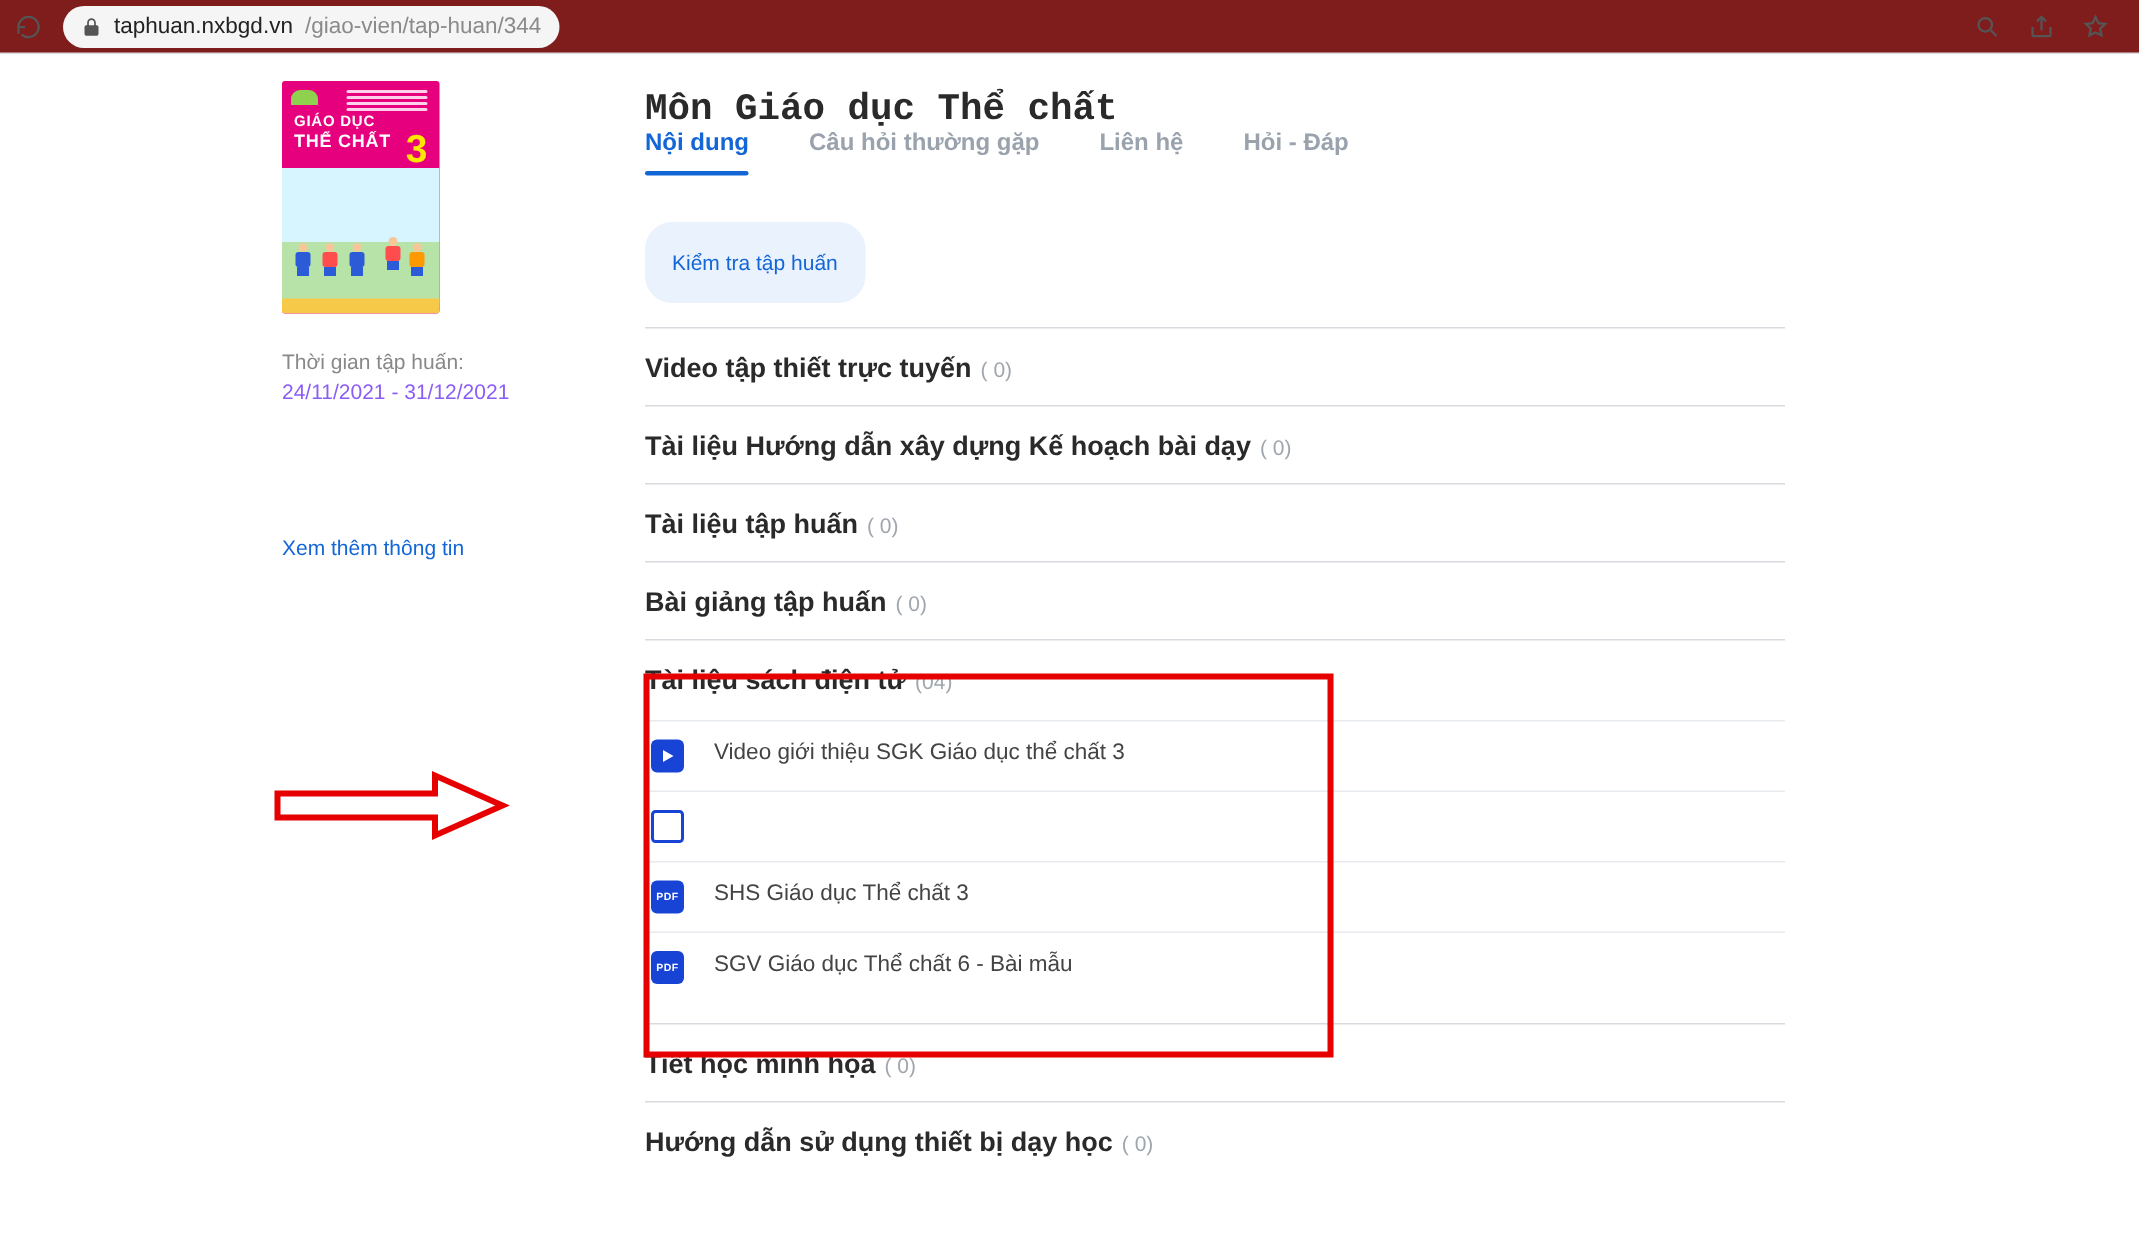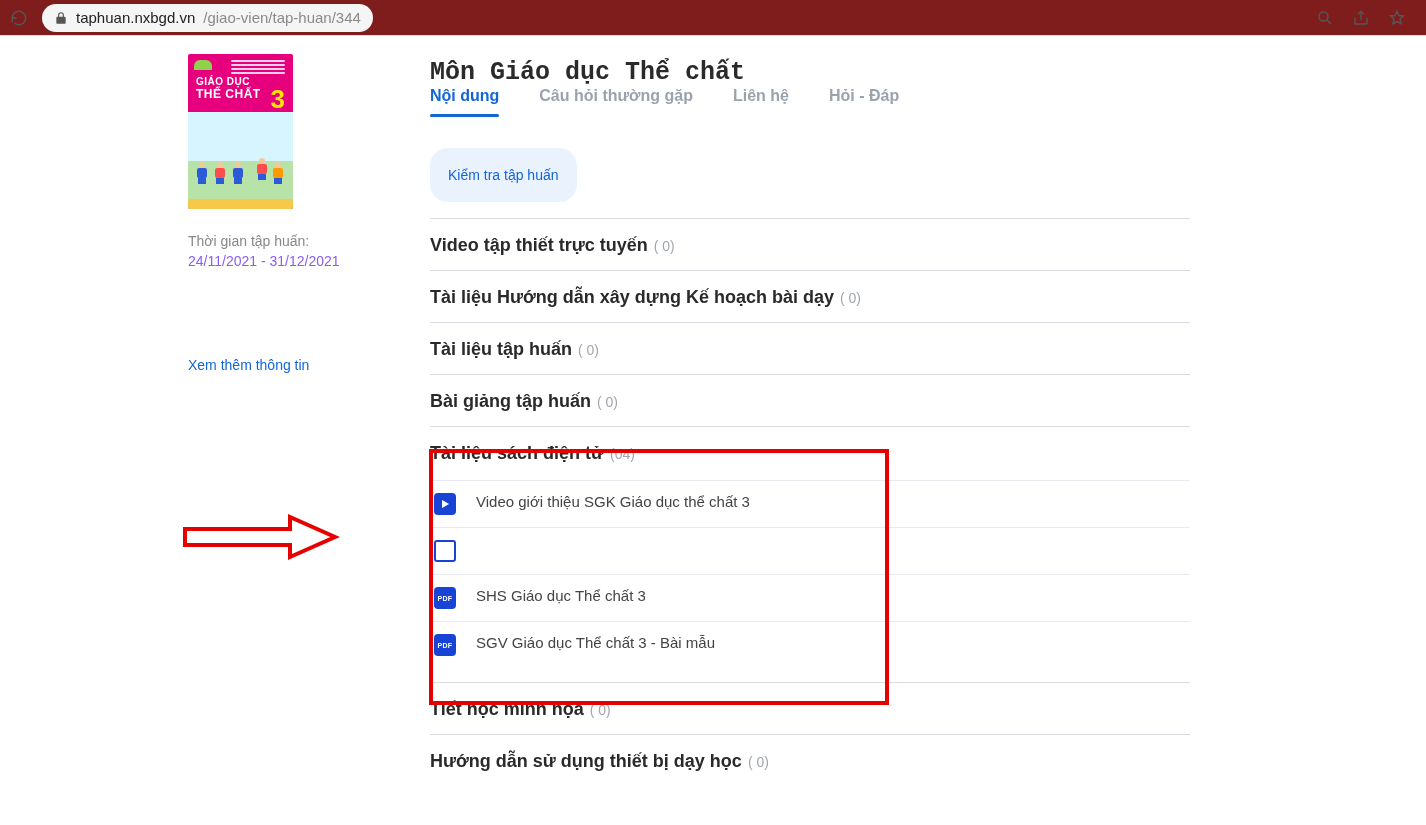--- a/index.html
+++ b/index.html
@@ -209,21 +209,21 @@
         <div class="item">
           <div class="item-icon">
               <span class="pdf-label">PDF</span>
             </div>
           <span>SHS Giáo dục Thể chất 3</span>
         </div>
         <div class="item">
           <div class="item-icon">
               <span class="pdf-label">PDF</span>
             </div>
-          <span>SGV Giáo dục Thể chất 3 - Bài mẫu</span>
+          <span>SGV Giáo dục Thể chất 6 - Bài mẫu</span>
         </div>
       </div>
     </div>
     
     <div class="section">
       <div class="section-header">
         <span>Tiết học minh họa</span>
         <span class="section-count">( 0)</span>
       </div>
     </div>

